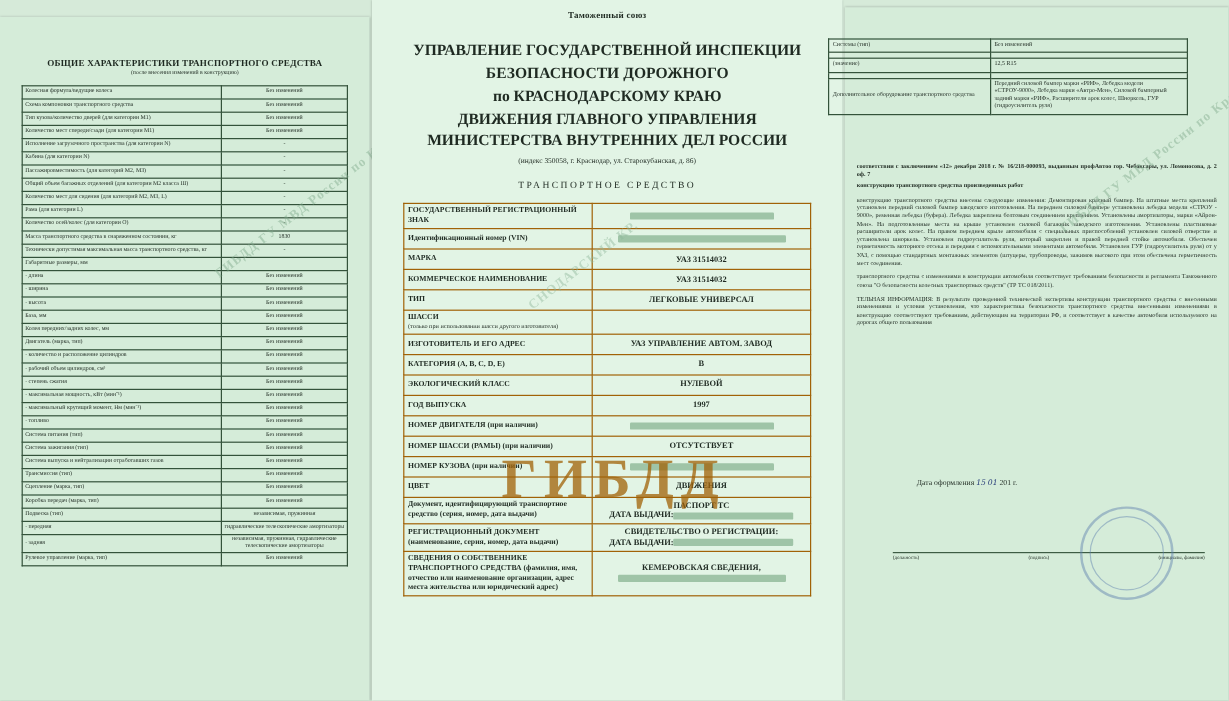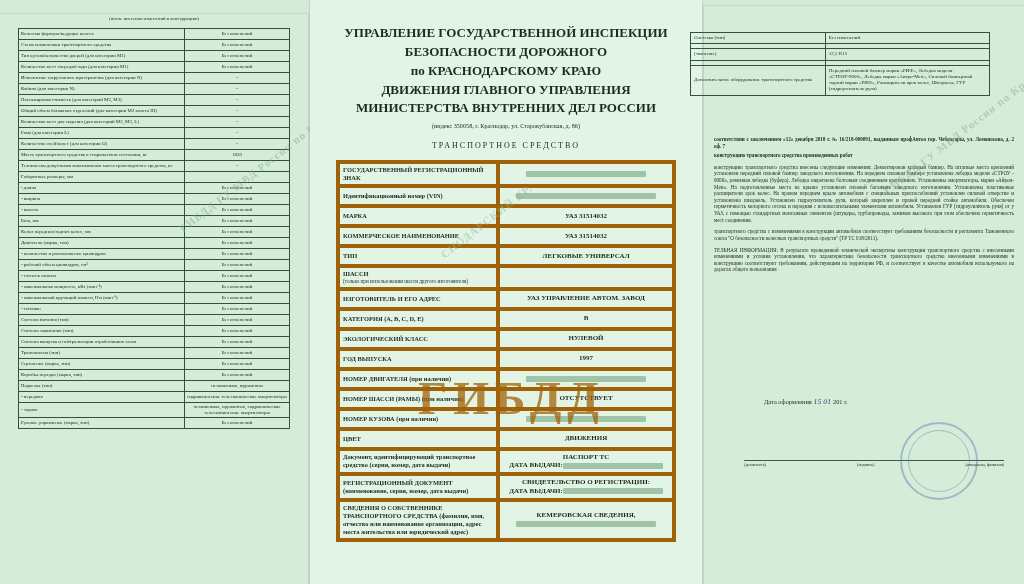--- a/index.html
+++ b/index.html
@@ -20,21 +20,21 @@
   
   .c-top{padding:8px 26px 0 26px;text-align:center;}
   .tiny-head{font-size:7.5px;font-weight:bold;letter-spacing:.2px;}
   .c-title{margin-top:16px;font-size:9.6px;font-weight:bold;line-height:1.45;letter-spacing:.1px;}
   .c-org{margin-top:16px;font-size:13px;font-weight:bold;line-height:1.45;}
   .c-addr{margin-top:4px;font-size:6.2px;}
   .c-sub{margin-top:12px;font-size:8px;letter-spacing:2px;}
 
   table.doc{border-collapse:collapse;width:340px;margin:10px auto 0 auto;}
   table.doc td{
-    border:4px solid #a16207;font-size:6.4px;line-height:1.25;
+    border:1px solid #a16207;font-size:6.4px;line-height:1.25;
     padding:2px 3px;vertical-align:middle;height:12px;
   }
   table.doc td.lbl{width:150px;font-weight:bold;}
   table.doc td.val{text-align:center;font-weight:bold;font-size:7px;}
   .note{font-weight:normal;font-size:5.2px;display:block;}
 
   
   .bar{display:inline-block;height:6px;background:#9fc4a7;border-radius:1px;filter:blur(.6px);vertical-align:middle;}.bar.w100{width:100px}
   .bar.w120{width:120px}.bar.w140{width:140px}
 
@@ -67,20 +67,21 @@
   .wm{position:absolute;color:#7ea98a;opacity:.45;font-weight:bold;white-space:nowrap;pointer-events:none;}
   .wm-diag{transform:rotate(-38deg);font-size:11px;letter-spacing:1px;}
   .wm-big{font-size:46px;letter-spacing:6px;color:#a16207;opacity:.75;}
 </style>
 </head>
 <body>
 
 <div class="page">
 
   <div class="sheet left">
+    <div class="l-title">ОБЩИЕ ХАРАКТЕРИСТИКИ ТРАНСПОРТНОГО СРЕДСТВА</div>
     <div class="l-sub">(после внесения изменений в конструкцию)</div>
     <table class="spec">
       <tbody id="left-rows">
           <tr>
             <td class="k">Колесная формула/ведущие колеса</td>
             <td class="v">Без изменений</td>
           </tr>
           <tr>
             <td class="k">Схема компоновки транспортного средства</td>
             <td class="v">Без изменений</td>
@@ -221,20 +222,21 @@
             <td class="k">Рулевое управление (марка, тип)</td>
             <td class="v">Без изменений</td>
           </tr>
         </tbody>
     </table>
     <div class="wm wm-diag" style="left:150px;top:120px;">ГИБДД ГУ МВД России по Краснодарскому краю</div>
   </div>
 
   <div class="sheet center">
     <div class="c-top">
+      <div class="tiny-head">Таможенный союз</div>
       <div class="c-org">
         <div>УПРАВЛЕНИЕ ГОСУДАРСТВЕННОЙ ИНСПЕКЦИИ БЕЗОПАСНОСТИ ДОРОЖНОГО</div>
         <div>по КРАСНОДАРСКОМУ КРАЮ</div>
         <div>ДВИЖЕНИЯ ГЛАВНОГО УПРАВЛЕНИЯ МИНИСТЕРСТВА ВНУТРЕННИХ ДЕЛ РОССИИ</div>
       </div>
       <div class="c-addr">(индекс 350058, г. Краснодар, ул. Старокубанская, д. 86)</div>
       <div class="c-sub">ТРАНСПОРТНОЕ СРЕДСТВО</div>
     </div>
 
     <table class="doc">

